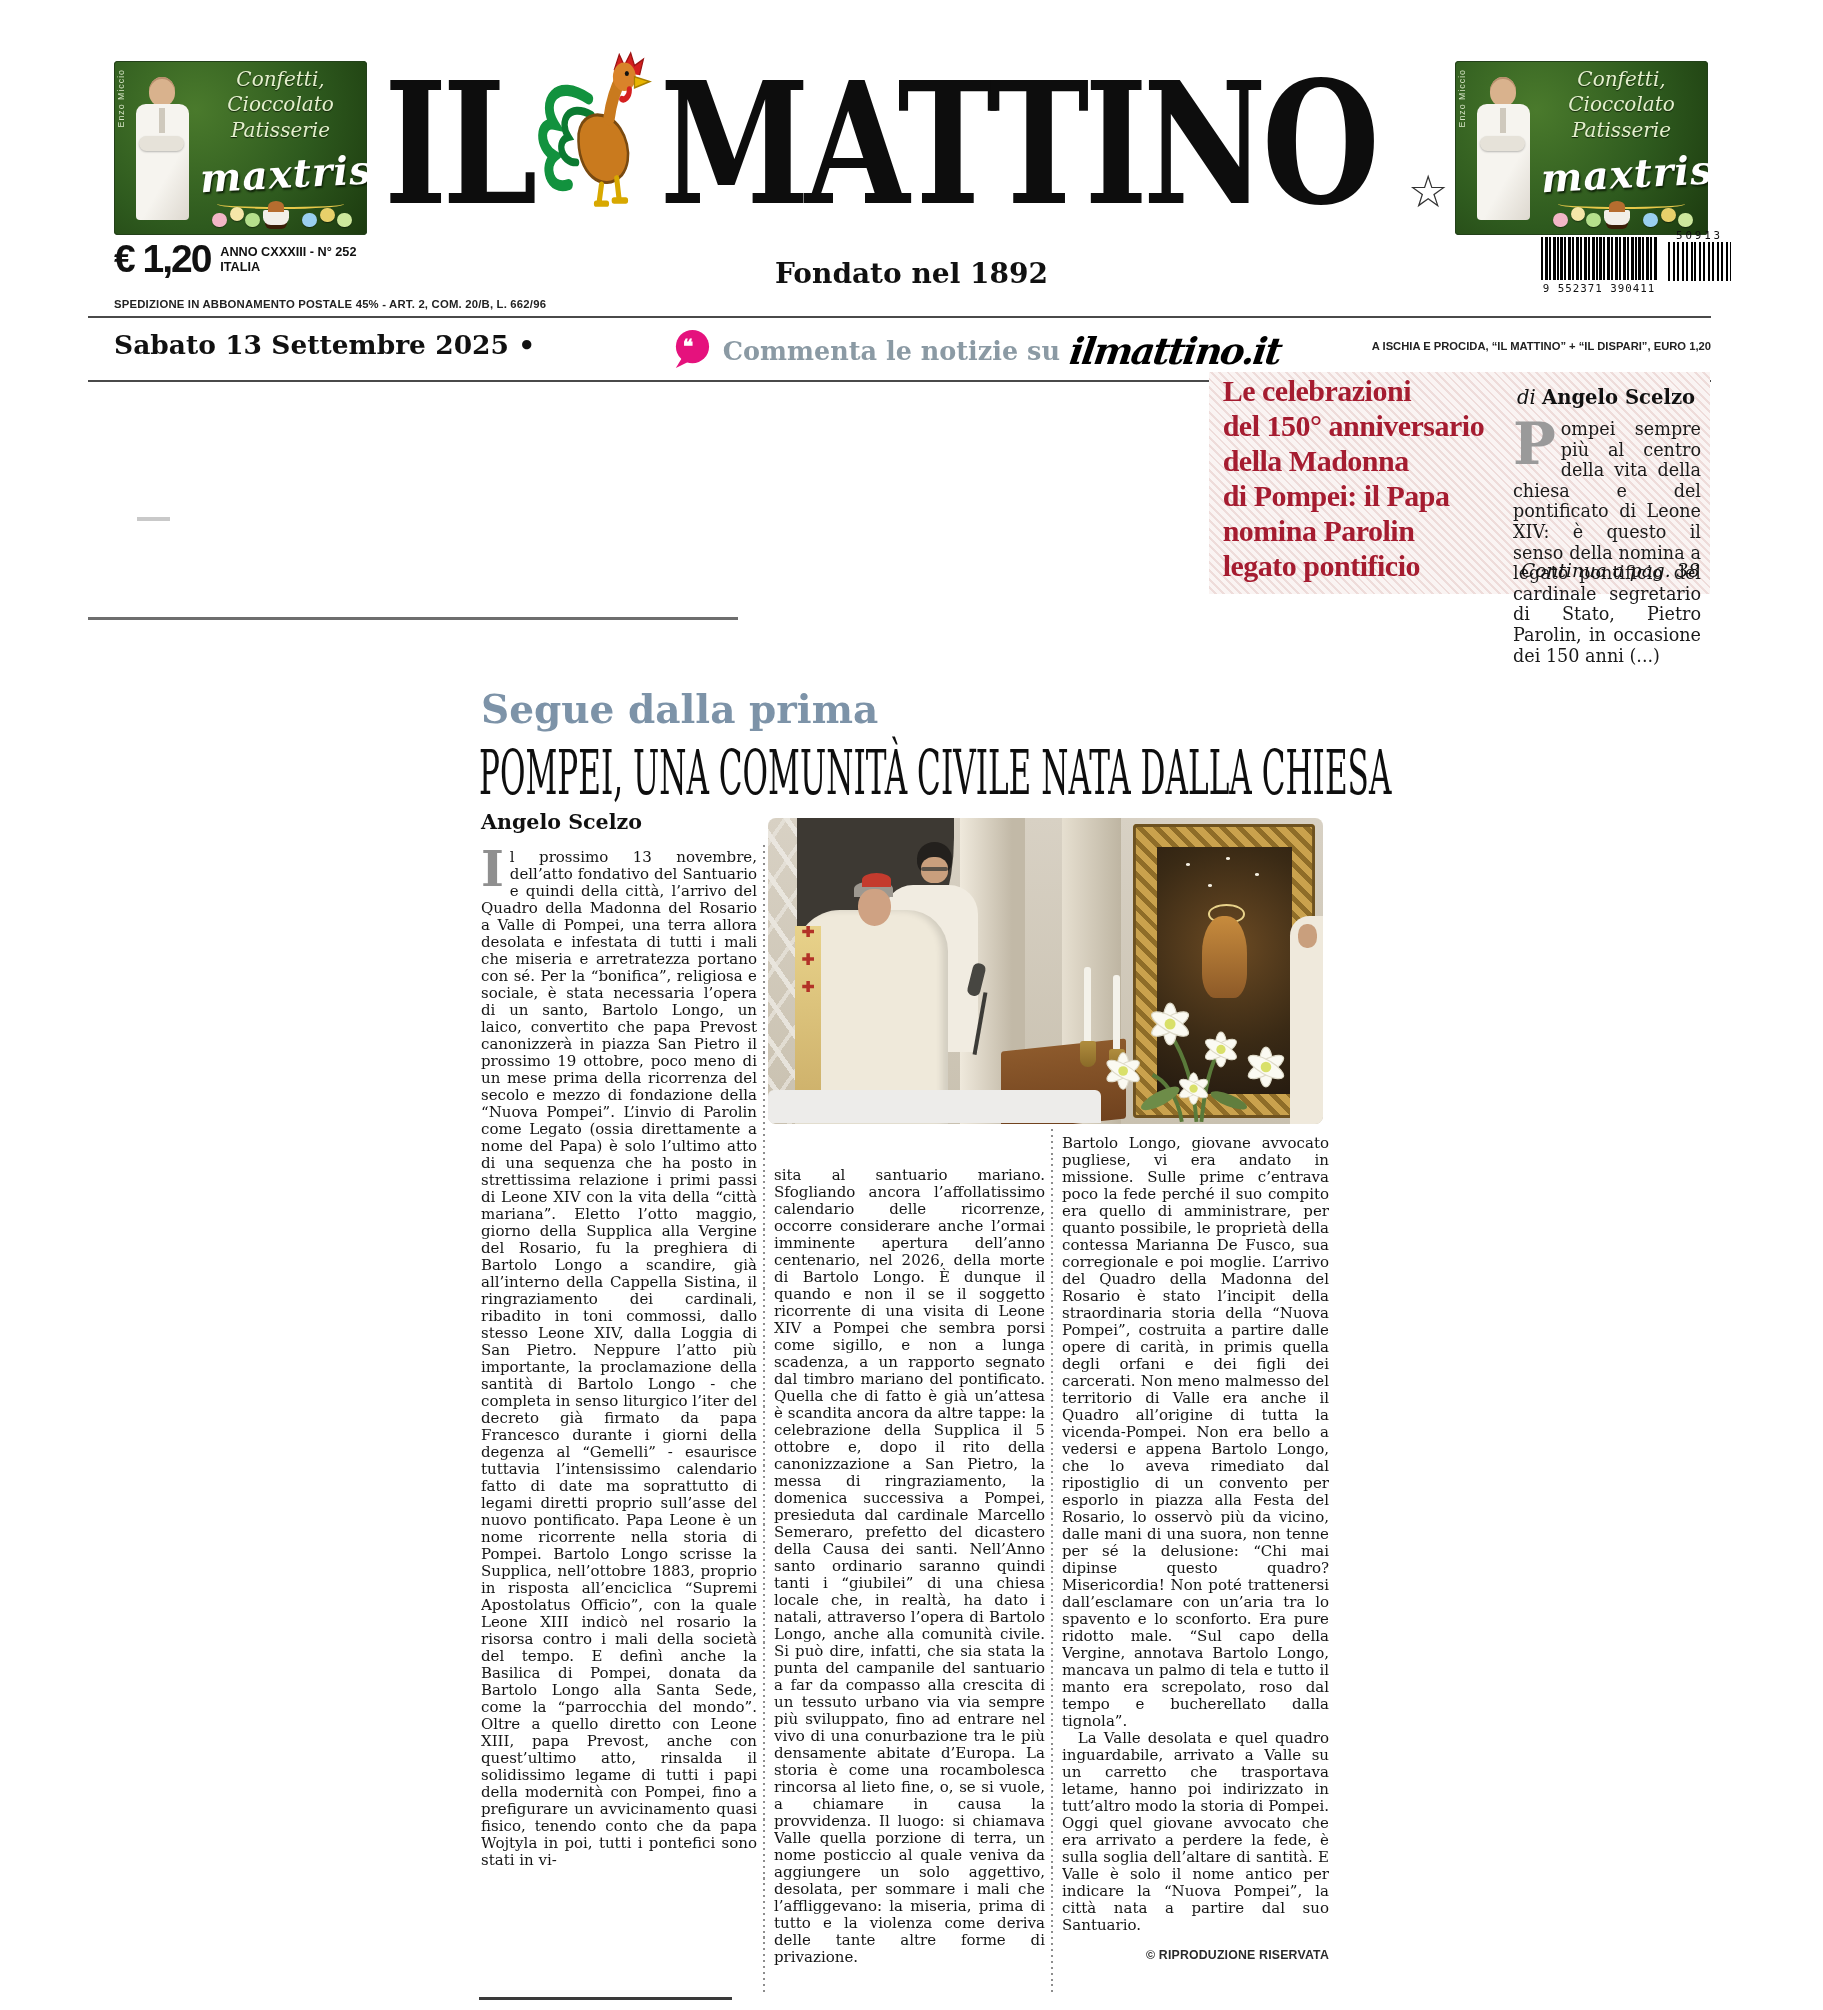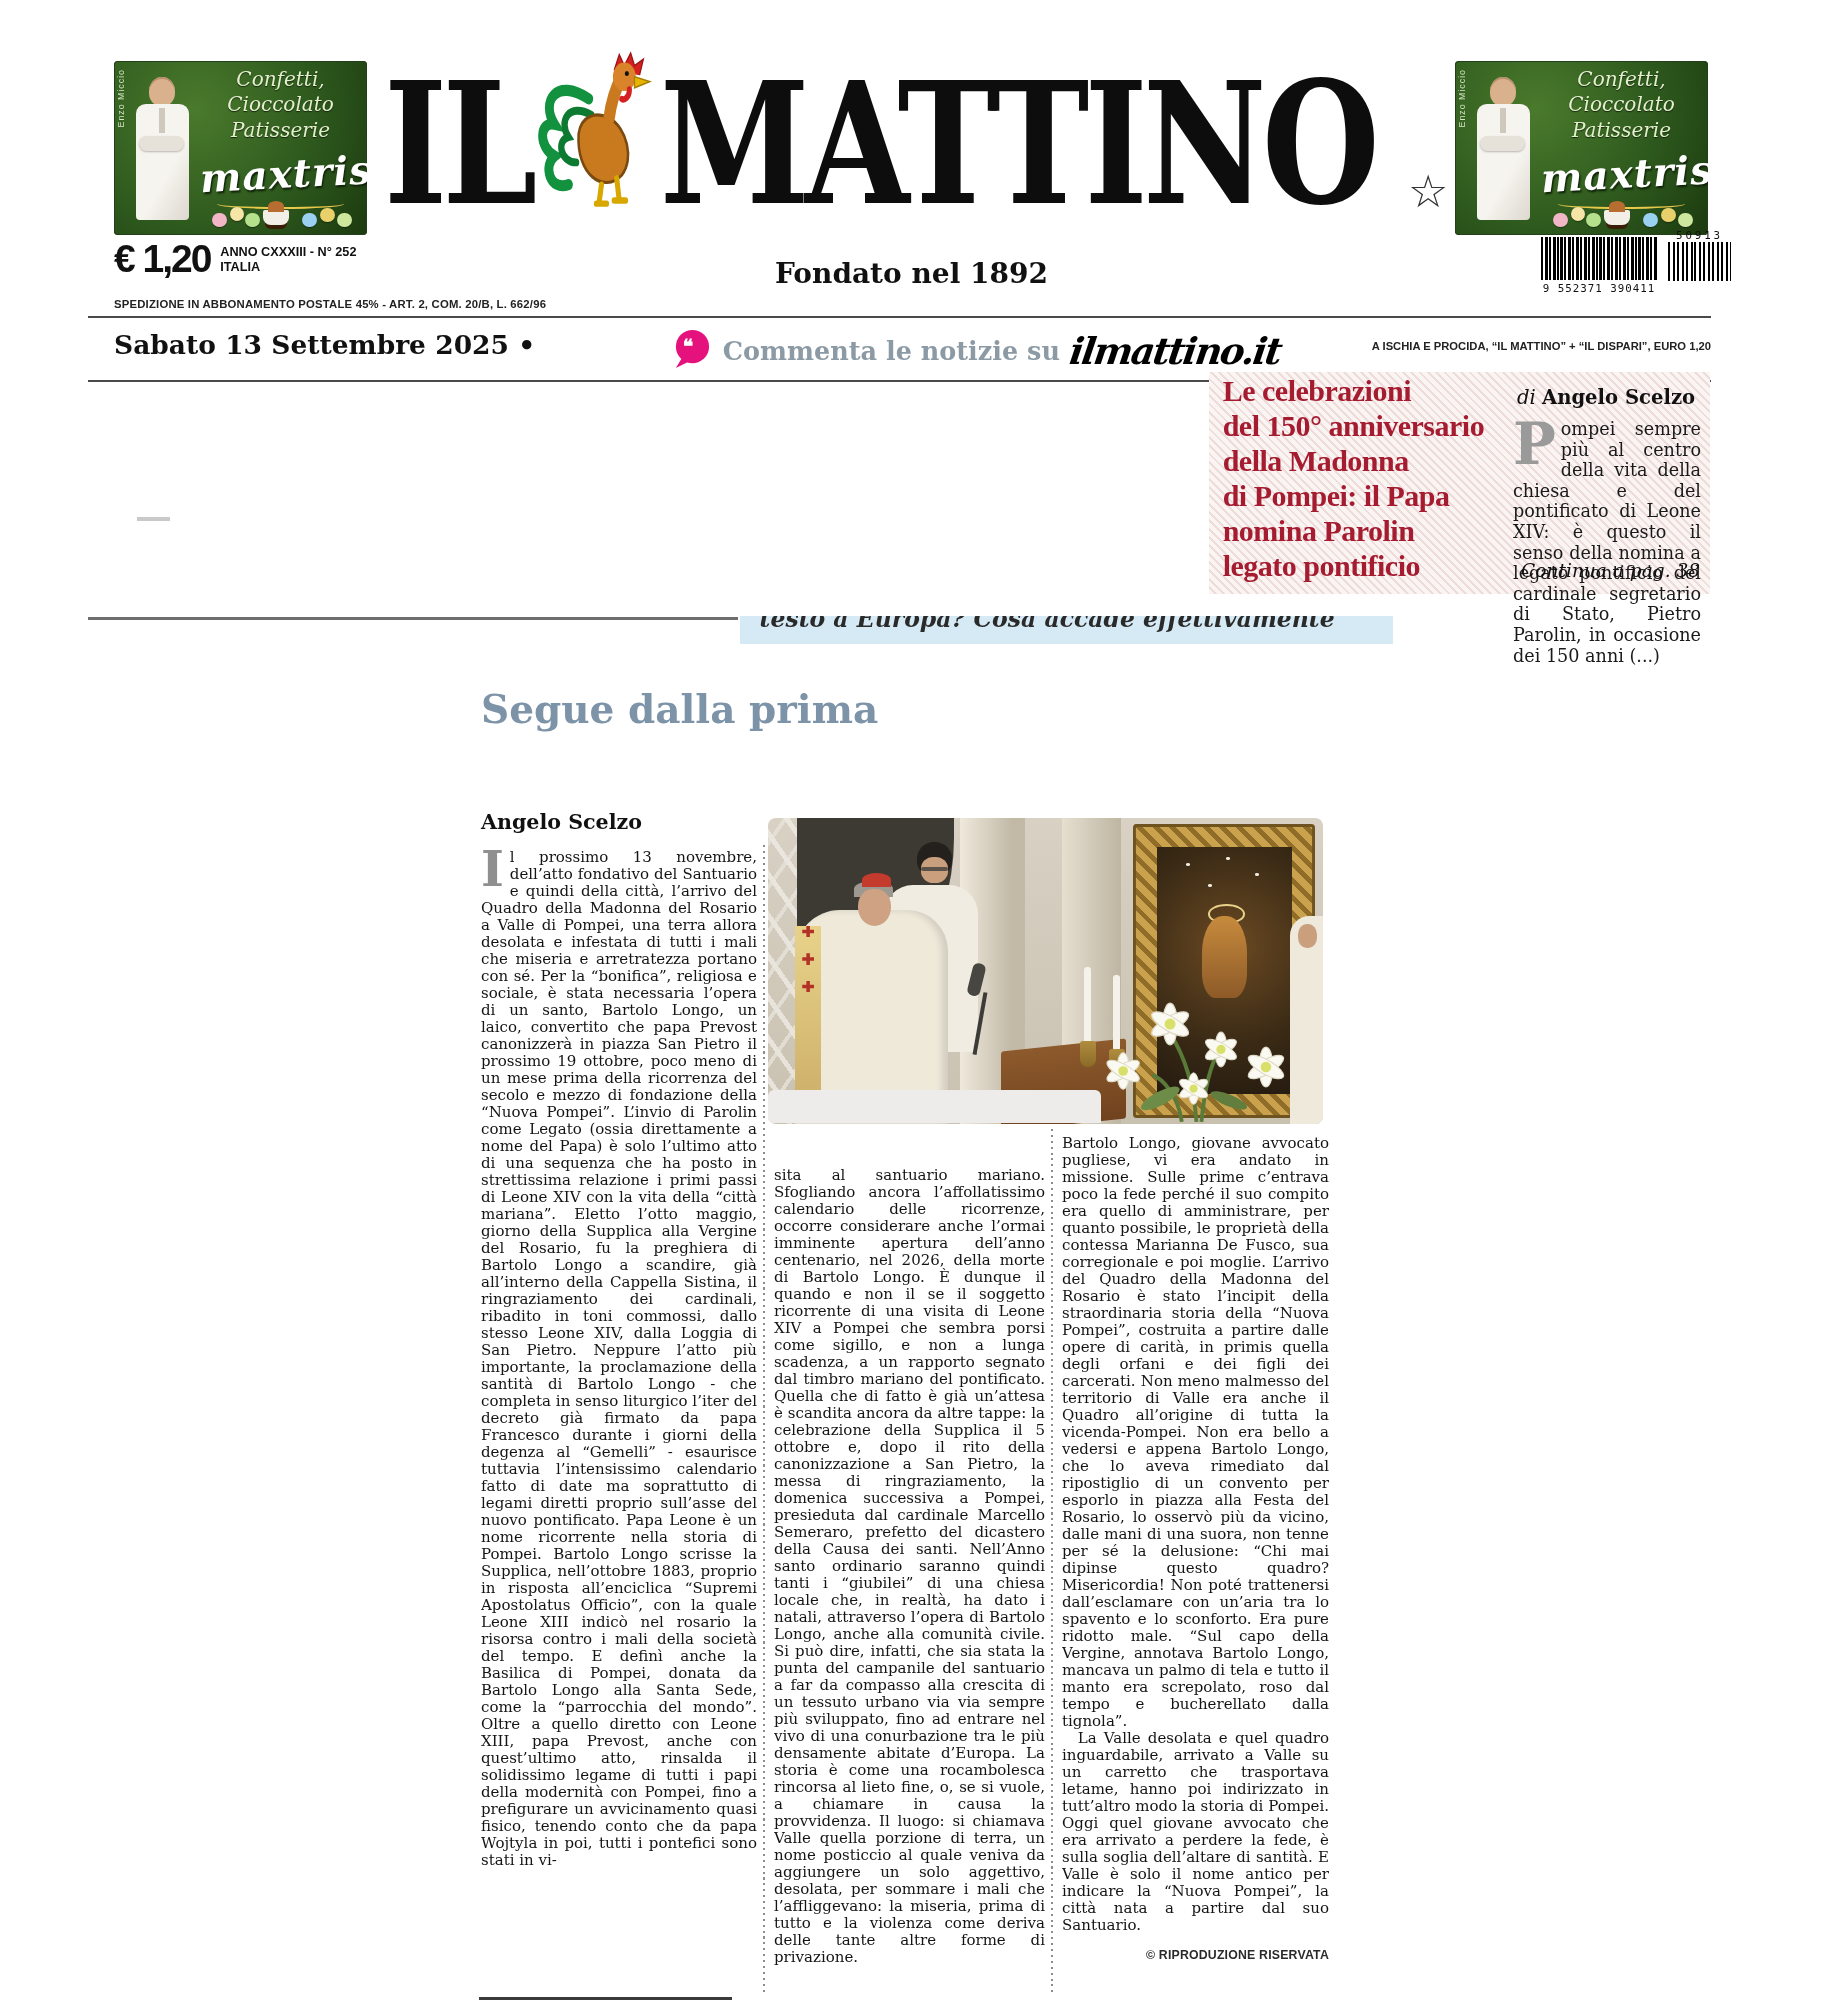--- a/index.html
+++ b/index.html
@@ -276,25 +276,25 @@
       <b>Angelo Scelzo</b>
     </div>
     <div class="teaser-body">
       <span class="teaser-drop">P</span><span>ompei sempre più al centro della vita della chiesa e del pontificato di Leone XIV: è questo il senso della nomina a legato pontificio del cardinale segretario di Stato, Pietro Parolin, in occasione dei 150 anni (...)</span>
     </div>
     <div class="teaser-cont">Continua a pag. 38</div>
   </div>
 
   <div class="abs stray-dash"></div>
   <div class="abs clip-line"></div>
-  <div class="abs clip-strip">
-    <span>testo a Europa? Cosa accade effettivamente</span>
-  </div>
 
   <div class="abs kicker">Segue dalla prima</div>
+  <div class="abs title">
+    <span>POMPEI, UNA COMUNITÀ CIVILE NATA DALLA CHIESA</span>
+  </div>
   <div class="abs author">Angelo Scelzo</div>
 
   <div class="abs photo">
     <div class="ph ph-truss"></div>
     <div class="ph ph-arch"></div>
     <div class="ph ph-pillar1"></div>
     <div class="ph ph-pillar2"></div>
     <div class="ph ph-p2robe"></div>
     <div class="ph ph-p2hair"></div>
     <div class="ph ph-p2face"></div>

